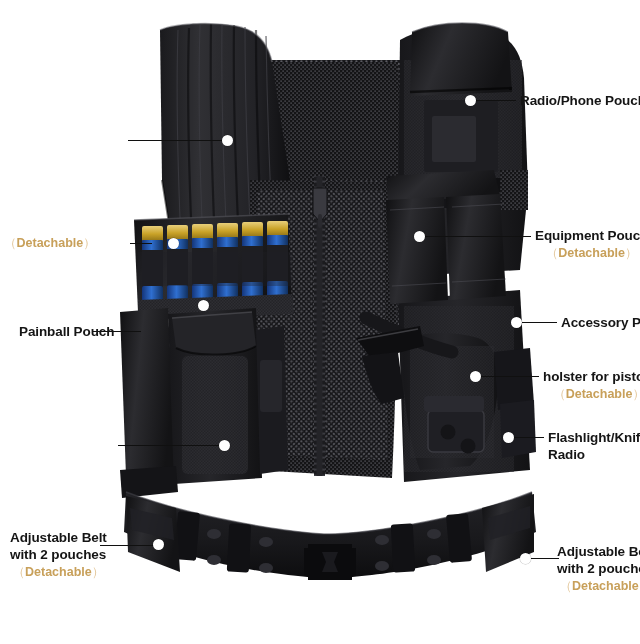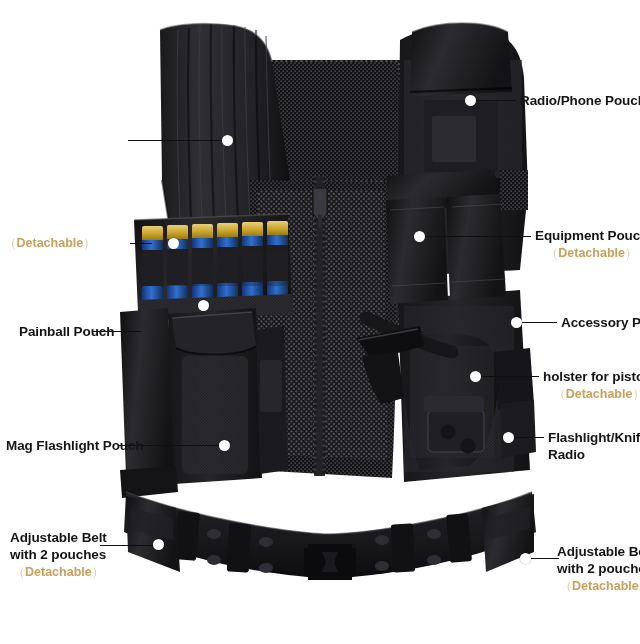--- a/index.html
+++ b/index.html
@@ -318,23 +318,20 @@
   <div class="callout left-align" style="left:4px; top:235px;">
     <span class="detach" style="text-align:center;">
       <span class="paren">（</span><span>Detachable</span><span class="paren">）</span>
     </span>
   </div>
 
   <div class="callout left-align" style="left:6px; top:324px;margin-left:13px;">
     <span>Painball Pouch</span>
   </div>
 
-  <div class="callout left-align" style="left:6px; top:438px;">
-    <span>Mag Flashlight Pouch</span>
-  </div>
 
   <div class="callout left-align" style="left:10px; top:530px;">
     <span>Adjustable Belt</span><br>
     <span>with 2 pouches</span>
     <span class="detach" style="text-align:center;">
       <span class="paren">（</span><span>Detachable</span><span class="paren">）</span>
     </span>
   </div>
 
   <div class="callout left-align" style="left:520px; top:93px;">

